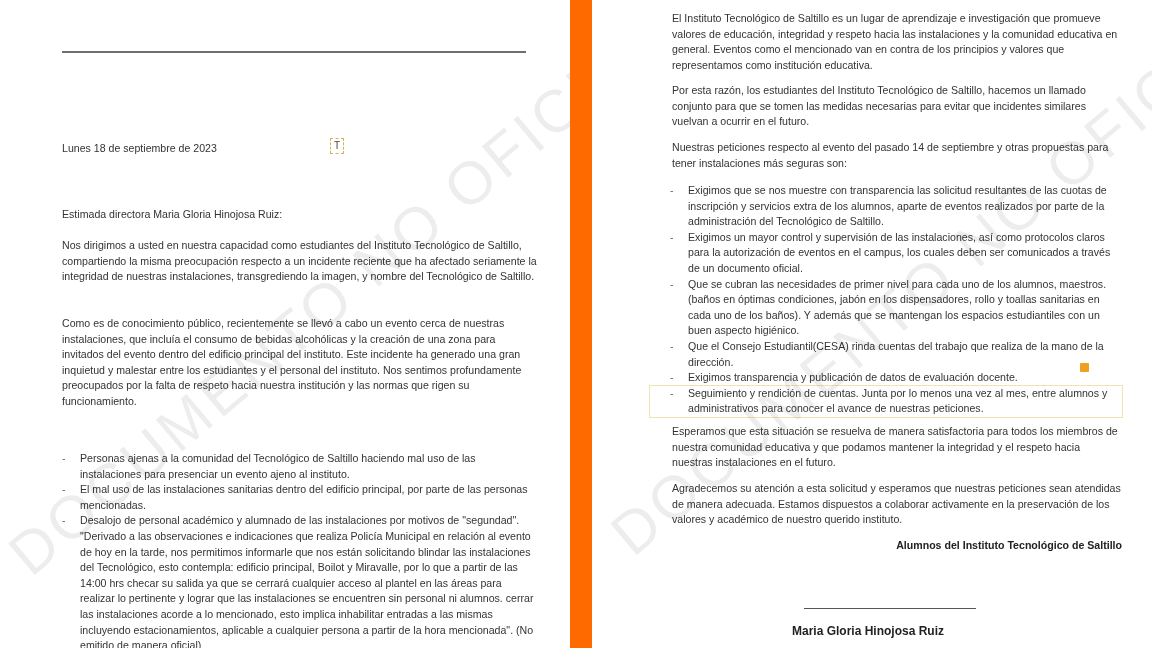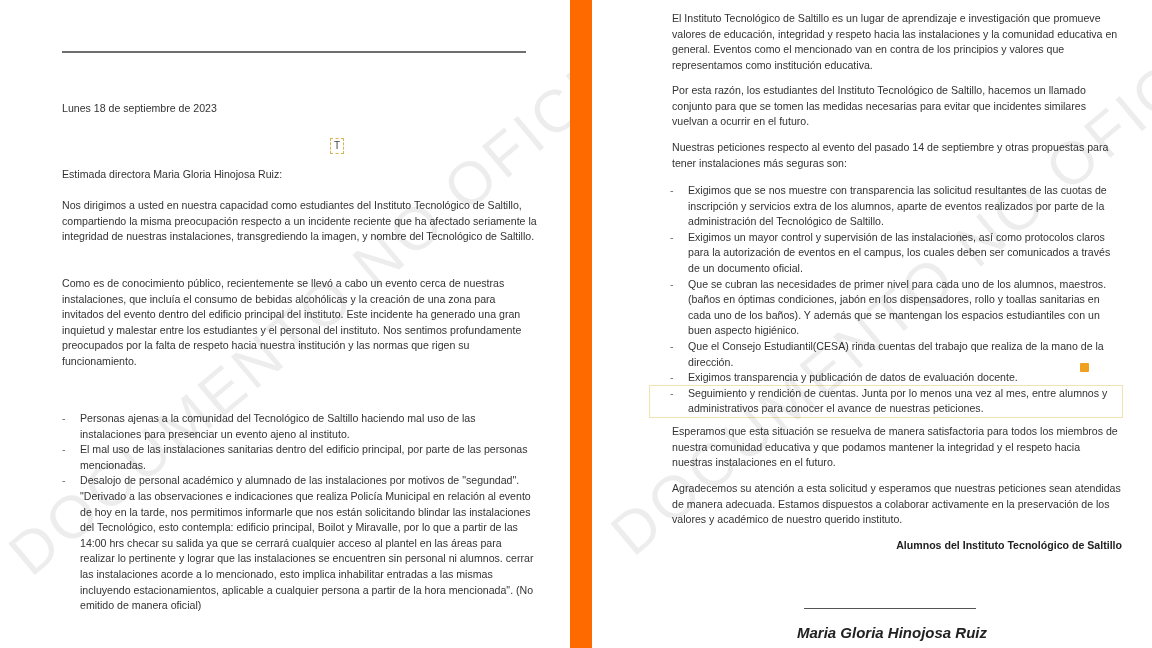--- a/index.html
+++ b/index.html
@@ -16,35 +16,35 @@
     font-weight: 400; letter-spacing: 4px; color: rgba(0,0,0,0.07);
     white-space: nowrap; transform-origin: left bottom; transform: rotate(-40deg);
     pointer-events: none; z-index: 5;
   }
   .wm-left { left: 40px; top: 520px; }
   .wm-right { left: 50px; top: 500px; }
 
   .hr-top { position: absolute; left: 62px; top: 51px; width: 464px; height: 2px; background: #6e6e6e; }
 
   .text { font-size: 10.6px; line-height: 15.6px; color: #333; position: absolute; }
-  .left-col { left: 62px; width: 475px; }
+  .left-col { left: 62px; width: 475px; margin-top: 40px; }
   .right-col { left: 80px; width: 450px; }
 
   .list { list-style: none; }
   .list li { position: relative; padding-left: 38px; }
   .list li::before { content: "-"; position: absolute; left: 20px; top: 0; color: #666; }
   .list .cont { padding-left: 38px; }
   .hl { outline: 1px solid #f1e3b0; }
 
   .t-icon { position: absolute; left: 330px; top: 138px; width: 14px; height: 16px; border: 1px dashed #d9b350;
             font-size: 10px; line-height: 14px; text-align: center; color: #444; }
   .edit-icon { position: absolute; left: 488px; top: 363px; width: 9px; height: 9px; background: #f0a020; border-radius: 1px; }
   .bold { font-weight: 700; color: #222; text-align: right; }
   .sig-line { position: absolute; left: 212px; top: 608px; width: 172px; height: 1px; background: #555; }
-  .sig-name { position: absolute; left: 200px; top: 624px; width: 200px; text-align: center; font-size: 15px; font-weight: 700; color: #222; font-style: italic; }
+  .sig-name { position: absolute; left: 200px; top: 624px; width: 200px; text-align: left; font-size: 12px; font-weight: 700; color: #222; }
 </style>
 </head>
 <body>
 
 <div class="page page-left">
   <div class="hr-top"></div>
 
   <div class="text left-col" style="top:101px;">Lunes 18 de septiembre de 2023</div>
 
   <div class="t-icon">T</div>

